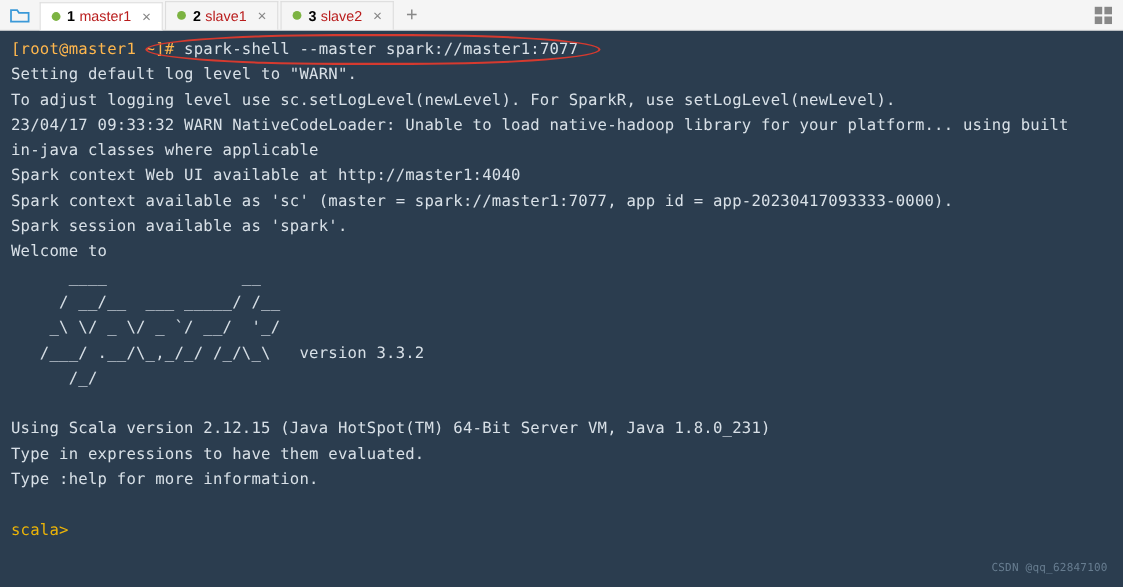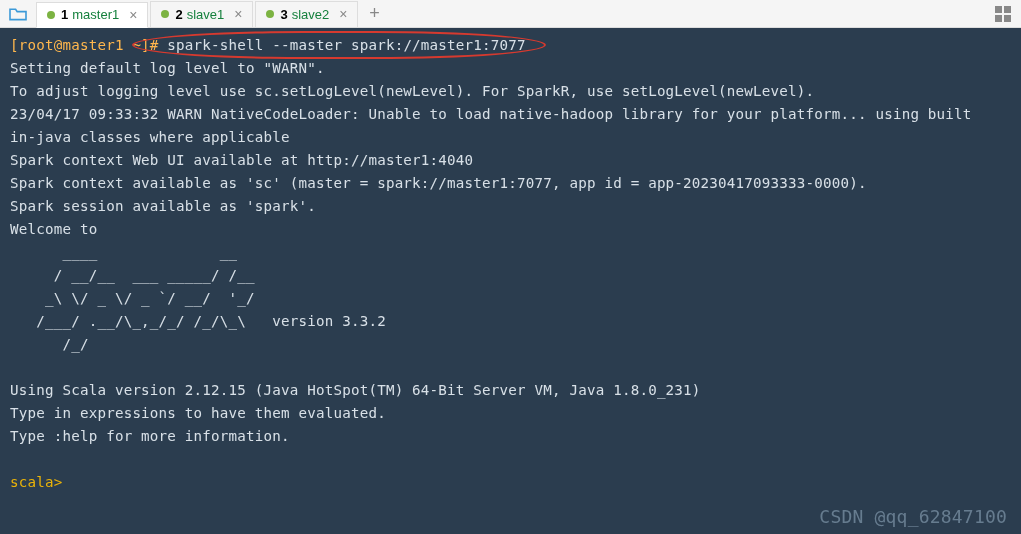--- a/index.html
+++ b/index.html
@@ -44,21 +44,21 @@
       background: #fff;
       border-bottom: 1px solid #fff;
       position: relative;
       top: 1px;
     }
     .tab .dot {
       width: 8px; height: 8px; border-radius: 50%;
       background: #7cb342; margin-right: 6px;
     }
     .tab .num { font-weight: 600; margin-right: 4px; }
-    .tab .label { color: #15803d; }
+    .tab .label { color: #b91c1c; }
     .tab .close { margin-left: 10px; color: #888; font-size: 14px; }
     .add-tab {
       width: 28px; height: 26px; display:flex;
       align-items:center; justify-content:center;
       color:#888; font-size:18px; cursor:pointer;
     }
     .spacer { flex: 1; }
     .grid-icon {
       width: 28px; height:22px; display:flex;
       align-items:center; justify-content:center; color:#888;
@@ -88,21 +88,21 @@
       border: 2px solid #d63a2f;
       border-radius: 50% / 60%;
       pointer-events: none;
     }
     .scala-prompt { color: #eab308; }
     .watermark {
       position: absolute;
       right: 14px;
       bottom: 6px;
       color: #8ea6ba;
-      font-size: 18px;
+      font-size: 10px;
       opacity: 0.6;
       font-family: monospace;
       text-align: center;
     }
   </style>
 </head>
 <body>
 
 <div class="toolbar">
   <div class="folder-icon">

